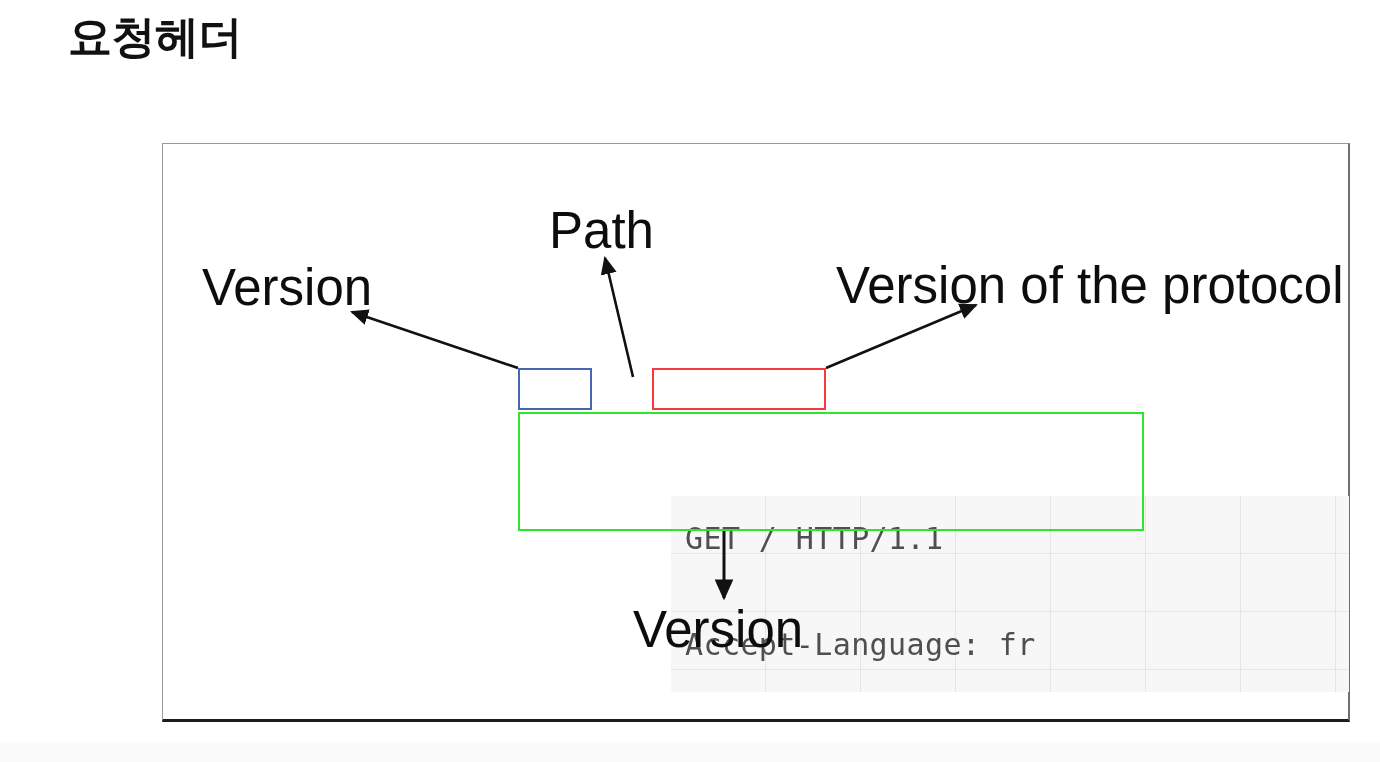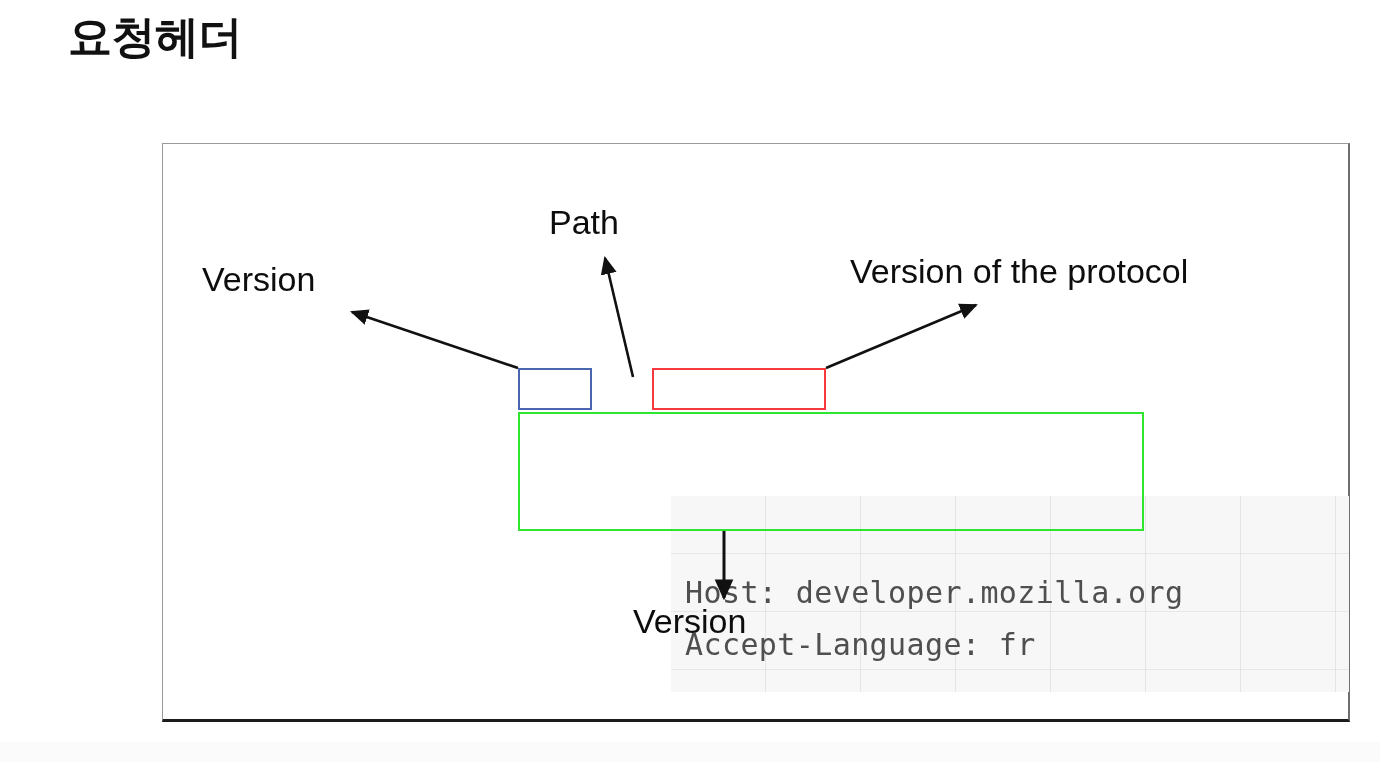--- a/index.html
+++ b/index.html
@@ -60,29 +60,29 @@
     top: 0;
     width: 1380px;
     height: 762px;
     pointer-events: none;
   }
 
   
   .annot-label {
     position: absolute;
     font-family: "Liberation Sans", sans-serif;
-    font-size: 34px;
+    font-size: 51px;
     font-weight: normal;
     color: #0d0d0d;
     white-space: nowrap;
     line-height: 1;
   }
   #label-method   { left: 202px; top: 262px; }
   #label-path     { left: 549px; top: 205px; }
-  #label-version  { left: 836px; top: 254px; margin-left: 14px; }
+  #label-version  { left: 836px; top: 260px; }
   #label-headers  { left: 633px; top: 604px; }
 
   
   #code-block {
     position: absolute;
     left: 508px;
     top: 352px;
     width: 678px;
     height: 196px;
     background: #f7f7f7;
@@ -123,21 +123,21 @@
   #hl-headers { left: 518px;  top: 412px; width: 626px; height: 119px; border: 2px solid #2ee62e; }
 </style>
 </head>
 <body>
 
 <div id="page-title">요청헤더</div>
 
 <div id="figure-frame">
 
   <div id="code-block">
-    <div class="code-line" id="code-line-2">Host: developer.mozilla.org</div>
+    <div class="code-line" id="code-line-1">GET / HTTP/1.1</div>
     <div class="code-line" id="code-line-3">Accept-Language: fr</div>
   </div>
 
 </div>
 
 <div class="hl-box" id="hl-method"></div>
 <div class="hl-box" id="hl-version"></div>
 <div class="hl-box" id="hl-headers"></div>
 
 <div class="annot-label" id="label-method">Version</div>

